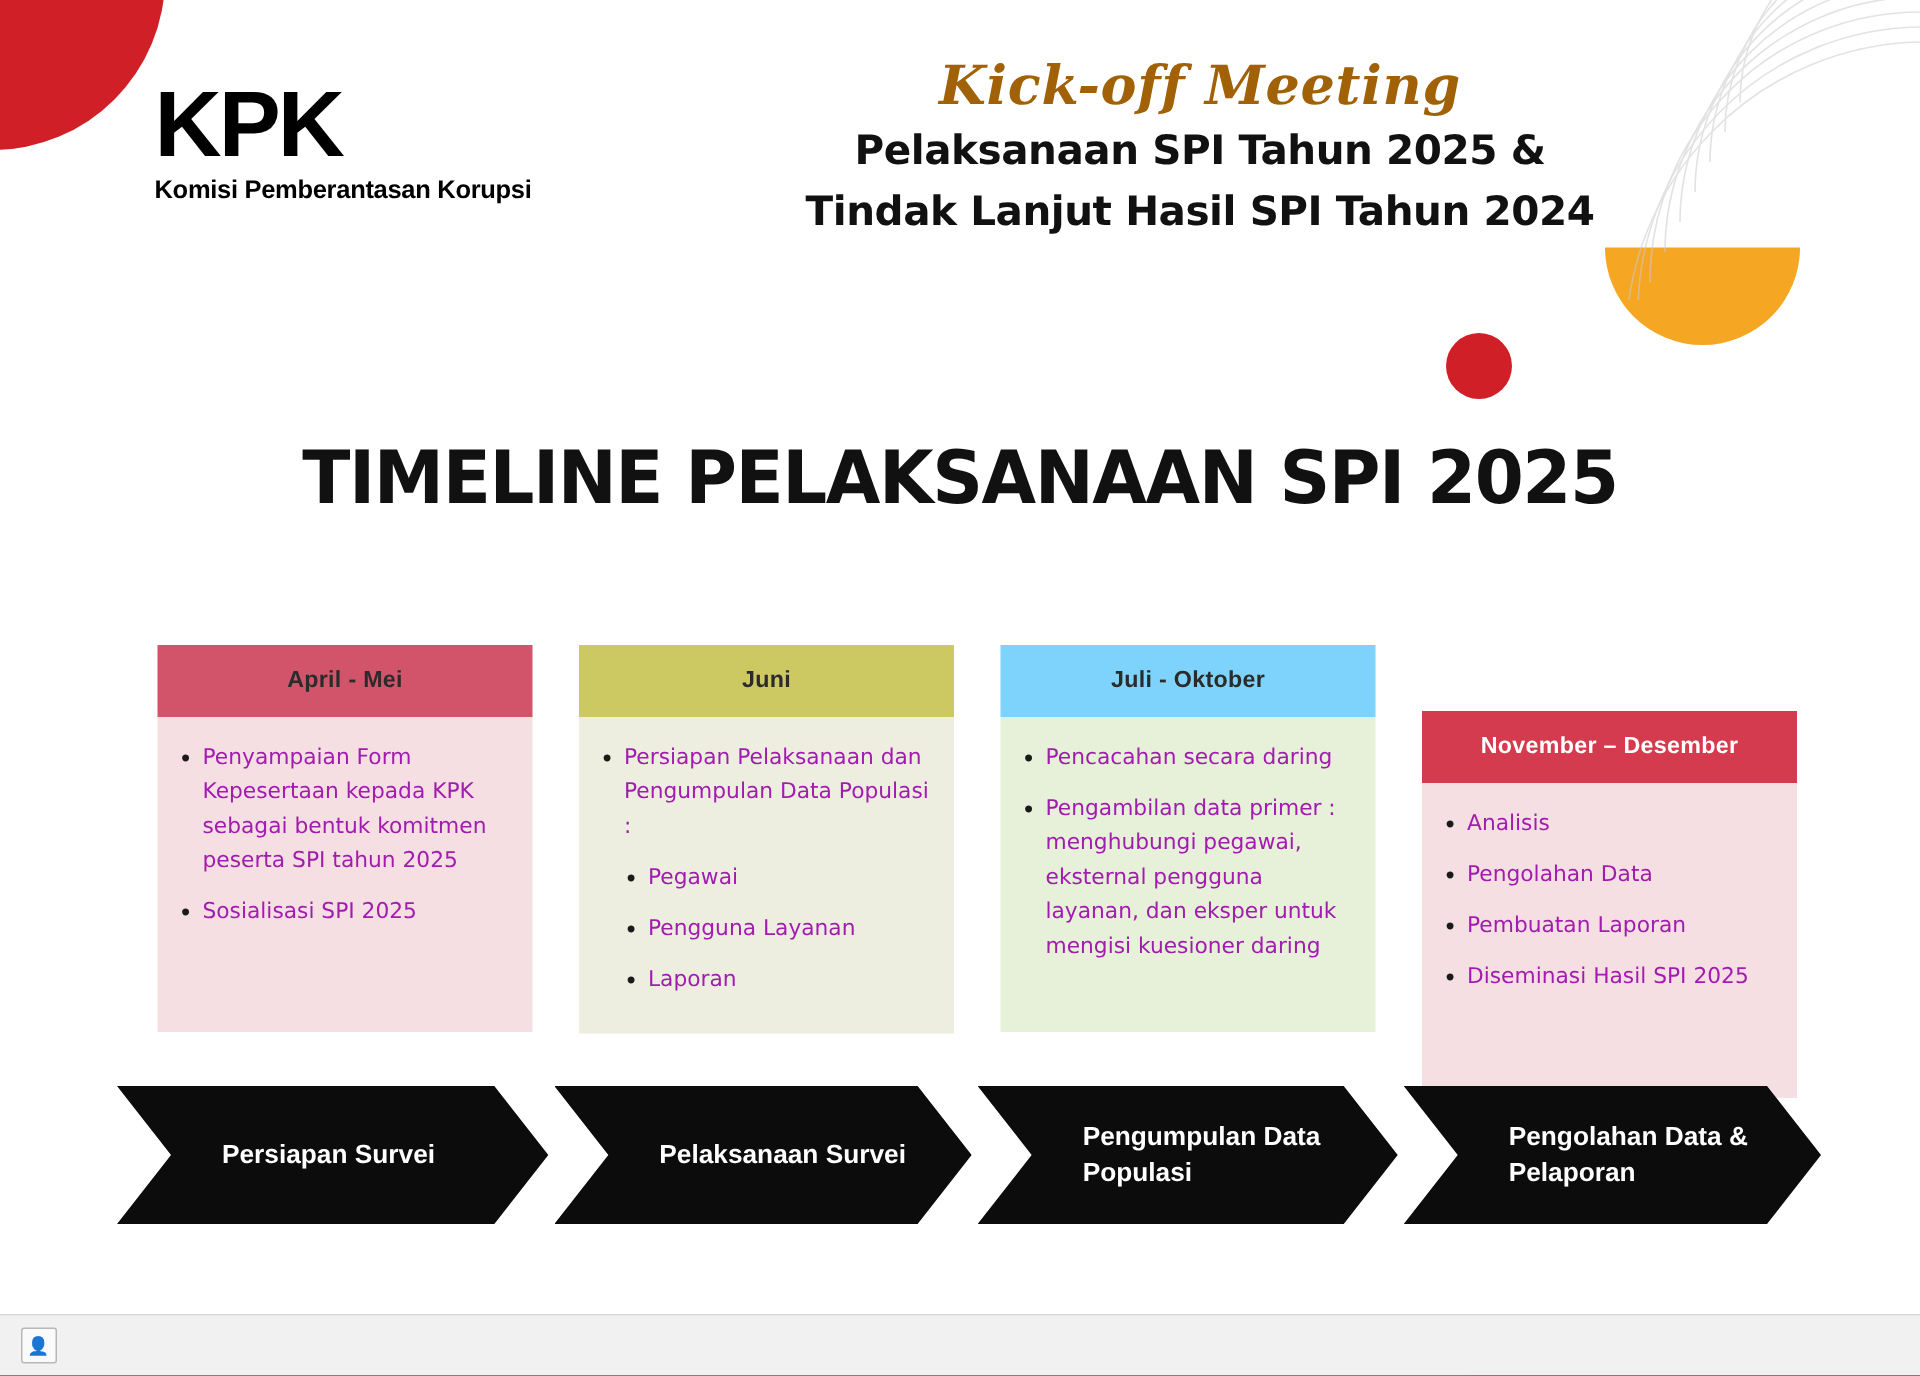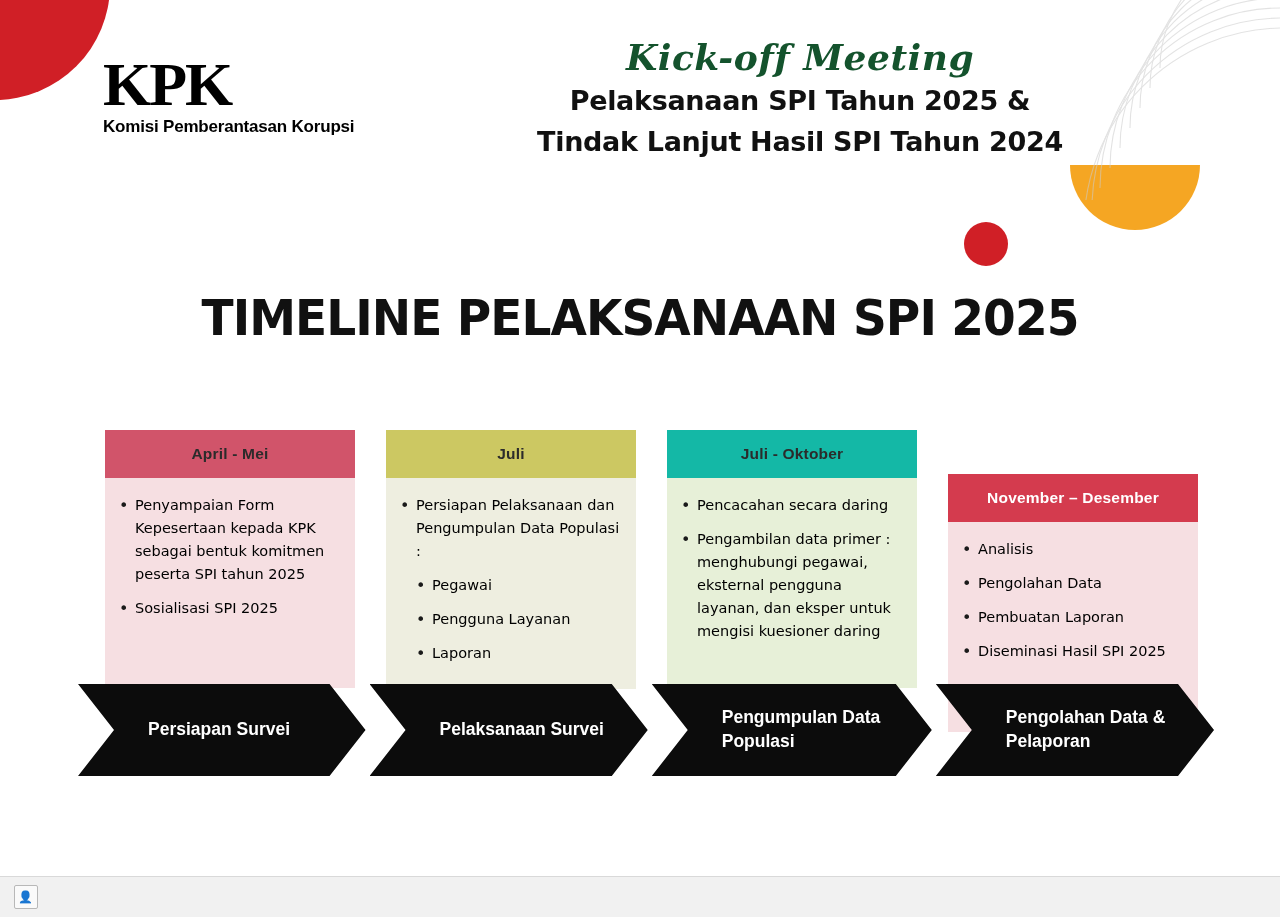--- a/index.html
+++ b/index.html
@@ -88,21 +88,21 @@
     opacity: 0.55;
   }
 
   
   .logo-block {
     position: absolute;
     left: 103px;
     top: 55px;
   }
   .logo-kpk {
-    font-family: Liberation Serif, serif;
+    font-family: Liberation Sans, sans-serif;
     font-weight: bold;
     font-size: 62px;
     letter-spacing: -2px;
     color: #000;
     line-height: 0.95;
   }
   .logo-sub {
     font-family: "Liberation Sans", sans-serif;
     font-weight: bold;
     font-size: 17px;
@@ -117,21 +117,21 @@
     left: 380px;
     top: 36px;
     width: 840px;
     text-align: center;
   }
   .header-kicker {
     font-family: "DejaVu Serif", serif;
     font-style: italic;
     font-weight: bold;
     font-size: 36px;
-    color: #14532d;
+    color: #a16207;
     letter-spacing: 0.5px;
   }
   .header-line {
     font-family: "DejaVu Sans", sans-serif;
     font-weight: bold;
     font-size: 27px;
     color: #111;
     line-height: 1.28;
     margin-top: 6px;
     letter-spacing: -0.3px;
@@ -187,50 +187,50 @@
     padding: 0;
     list-style: none;
   }
   .bullets li {
     position: relative;
     padding-left: 18px;
     margin-bottom: 11px;
     font-family: "DejaVu Sans", sans-serif;
     font-size: 14.5px;
     line-height: 1.58;
-    color: #000000;
+    color: #a21caf;
   }
   .bullets li::before {
     content: "\2022";
     position: absolute;
     left: 2px;
     top: -1px;
     font-size: 16px;
     color: #1a1a1a;
   }
   .bullets li.sub {
     padding-left: 34px;
   }
   .bullets li.sub::before {
     left: 18px;
   }
   .card1 .card-head { background: #d1546a; }
   .card1 .card-body { background: #f6dfe2; }
   .card2 .card-head { background: #ccc862; }
   .card2 .card-body { background: #eeeee0; }
-  .card3 .card-head { background: #14b8a6; }
+  .card3 .card-head { background: #7dd3fc; }
   .card3 .card-body { background: #e7f0d8; }
   .card4 .card-head { background: #d43b4e; color: #ffffff; margin-top: 44px; }
   .card4 .card-body { background: #f6dfe2; }
 
   
   .chevrons {
     position: absolute;
     left: 78px;
-    top: 684px;
+    top: 724px;
     width: 1140px;
     height: 92px;
     display: flex;
   }
   .chev {
     position: relative;
     height: 92px;
     background: #0c0c0c;
     display: flex;
     align-items: center;
@@ -329,21 +329,21 @@
       <div class="card-head">April - Mei</div>
       <div class="card-body">
         <ul class="bullets">
           <li>Penyampaian Form Kepesertaan kepada KPK sebagai  bentuk komitmen peserta SPI tahun 2025</li>
           <li>Sosialisasi SPI 2025</li>
         </ul>
       </div>
     </div>
 
     <div class="card card2">
-      <div class="card-head">Juli</div>
+      <div class="card-head">Juni</div>
       <div class="card-body">
         <ul class="bullets">
           <li>Persiapan Pelaksanaan dan Pengumpulan Data Populasi :</li>
           <li class="sub">Pegawai</li>
           <li class="sub">Pengguna Layanan</li>
           <li class="sub">Laporan</li>
         </ul>
       </div>
     </div>
 

